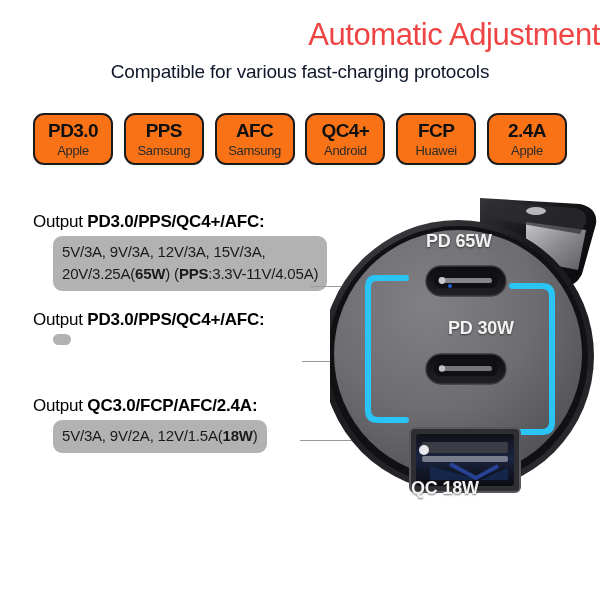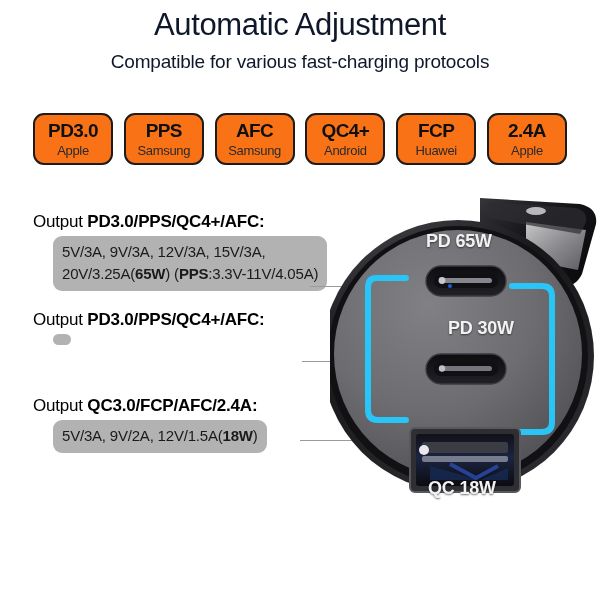--- a/index.html
+++ b/index.html
@@ -18,26 +18,27 @@
   
   .header {
     position: absolute;
     top: 0;
     left: 0;
     width: 600px;
     text-align: center;
   }
   .title {
     margin: 0;
-    padding-top: 8px;
+    padding-top: 18px;
     font-size: 31px;
     font-weight: 300;
     letter-spacing: -0.4px;
-    color: #0f172a;
+    color: #ef4444;
     line-height: 1.1;
+    text-align: right;
   }
   .subtitle {
     margin: 0;
     padding-top: 9px;
     font-size: 19px;
     font-weight: 300;
     color: #0f172a;
     letter-spacing: -0.2px;
   }
 
@@ -138,21 +139,21 @@
     color: #f2f2f2;
     font-weight: bold;
     font-size: 18px;
     letter-spacing: -0.2px;
     text-shadow: 0 1px 2px rgba(0,0,0,0.55);
     z-index: 6;
     white-space: nowrap;
   }
   #label-pd65 { left: 426px; top: 231px; }
   #label-pd30 { left: 448px; top: 318px; }
-  #label-qc18 { left: 428px; top: 478px; }
+  #label-qc18 { left: 411px; top: 478px; }
 </style>
 </head>
 <body>
 
 <div class="header">
   <h1 class="title">Automatic Adjustment</h1>
   <p class="subtitle">Compatible for various fast-charging protocols</p>
 </div>
 
 <div class="badge-row">

